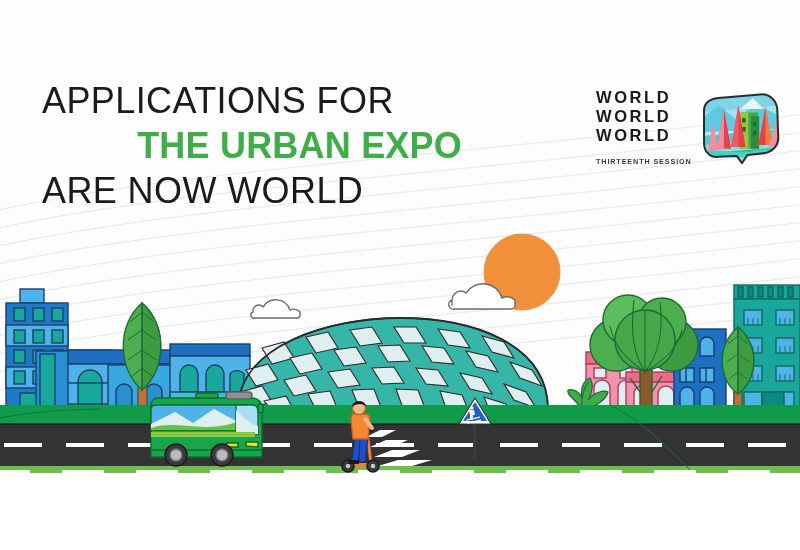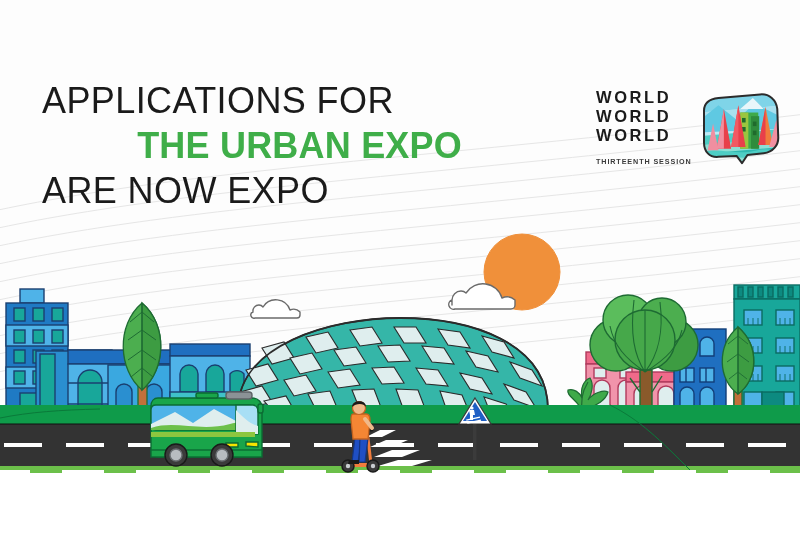--- a/index.html
+++ b/index.html
@@ -454,21 +454,21 @@
         <circle cx="359" cy="408" r="6.5" fill="#f0b98a" stroke="#c4621f" stroke-width="1.2"></circle>
         <path d="M352,407 C352,400 366,399 366,407 C364,403 356,403 352,407 Z" fill="#1a1a1a"></path>
       </g>
 
     </svg>
   </div>
 
   <div class="headline">
     <span class="ln">APPLICATIONS FOR</span>
     <span class="ln accent">THE URBAN EXPO</span>
-    <span class="ln">ARE NOW EXPO</span>
+    <span class="ln">ARE NOW WORLD</span>
   </div>
 
   <div class="logo">
     <div class="logo-words">
       <span class="w">WORLD</span>
       <span class="w">WORLD</span>
       <span class="w">WORLD</span>
       <span class="sub">THIRTEENTH SESSION</span>
     </div>
     <svg class="logo-mark" viewBox="0 0 92 84">

